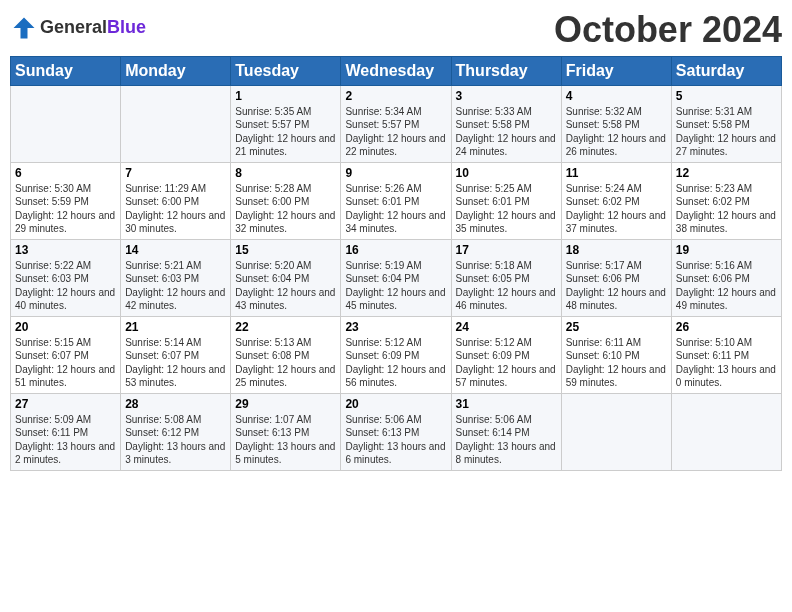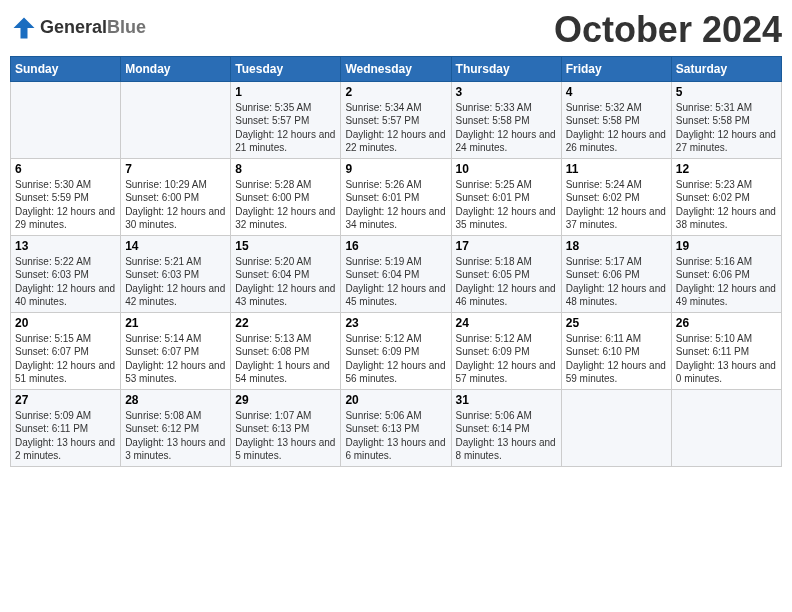--- a/index.html
+++ b/index.html
@@ -27,21 +27,21 @@
       line-height: 1.1;
     }
     .logo-general {
       font-size: 18px;
       font-weight: bold;
       color: #333;
     }
     .logo-blue {
       font-size: 18px;
       font-weight: bold;
-      color: #737373;
+      color: #6d28d9;
       text-align: center;
     }
     .logo-icon {
       width: 28px;
       height: 28px;
       margin-right: 2px;
     }
     .title-block {
       text-align: right;
     }
@@ -58,21 +58,21 @@
     table {
       width: 100%;
       border-collapse: collapse;
       font-size: 11px;
     }
     thead tr th {
       background-color: #2a6db5;
       color: #fff;
       text-align: left;
       padding: 5px 4px;
-      font-size: 12px;
+      font-size: 16px;
       font-weight: bold;
       border: 1px solid #1a5a99;
     }
     tbody tr td {
       border: 1px solid #ccc;
       vertical-align: top;
       padding: 3px 4px;
       width: 14.28%;
       min-height: 70px;
       background: #fff;
@@ -165,21 +165,21 @@
       </tr>
       <tr>
         <td>
         <span class="day-number">6</span>
         <span class="day-info">Sunrise: 5:30 AM</span><br>
         <span class="day-info">Sunset: 5:59 PM</span><br>
         <span class="day-info">Daylight: 12 hours and 29 minutes.</span>
       </td>
         <td>
         <span class="day-number">7</span>
-        <span class="day-info">Sunrise: 10:29 AM</span><br>
+        <span class="day-info">Sunrise: 11:29 AM</span><br>
         <span class="day-info">Sunset: 6:00 PM</span><br>
         <span class="day-info">Daylight: 12 hours and 30 minutes.</span>
       </td>
         <td>
         <span class="day-number">8</span>
         <span class="day-info">Sunrise: 5:28 AM</span><br>
         <span class="day-info">Sunset: 6:00 PM</span><br>
         <span class="day-info">Daylight: 12 hours and 32 minutes.</span>
       </td>
         <td>
@@ -261,21 +261,21 @@
         <td>
         <span class="day-number">21</span>
         <span class="day-info">Sunrise: 5:14 AM</span><br>
         <span class="day-info">Sunset: 6:07 PM</span><br>
         <span class="day-info">Daylight: 12 hours and 53 minutes.</span>
       </td>
         <td>
         <span class="day-number">22</span>
         <span class="day-info">Sunrise: 5:13 AM</span><br>
         <span class="day-info">Sunset: 6:08 PM</span><br>
-        <span class="day-info">Daylight: 1 hours and 54 minutes.</span>
+        <span class="day-info">Daylight: 12 hours and 25 minutes.</span>
       </td>
         <td>
         <span class="day-number">23</span>
         <span class="day-info">Sunrise: 5:12 AM</span><br>
         <span class="day-info">Sunset: 6:09 PM</span><br>
         <span class="day-info">Daylight: 12 hours and 56 minutes.</span>
       </td>
         <td>
         <span class="day-number">24</span>
         <span class="day-info">Sunrise: 5:12 AM</span><br>

